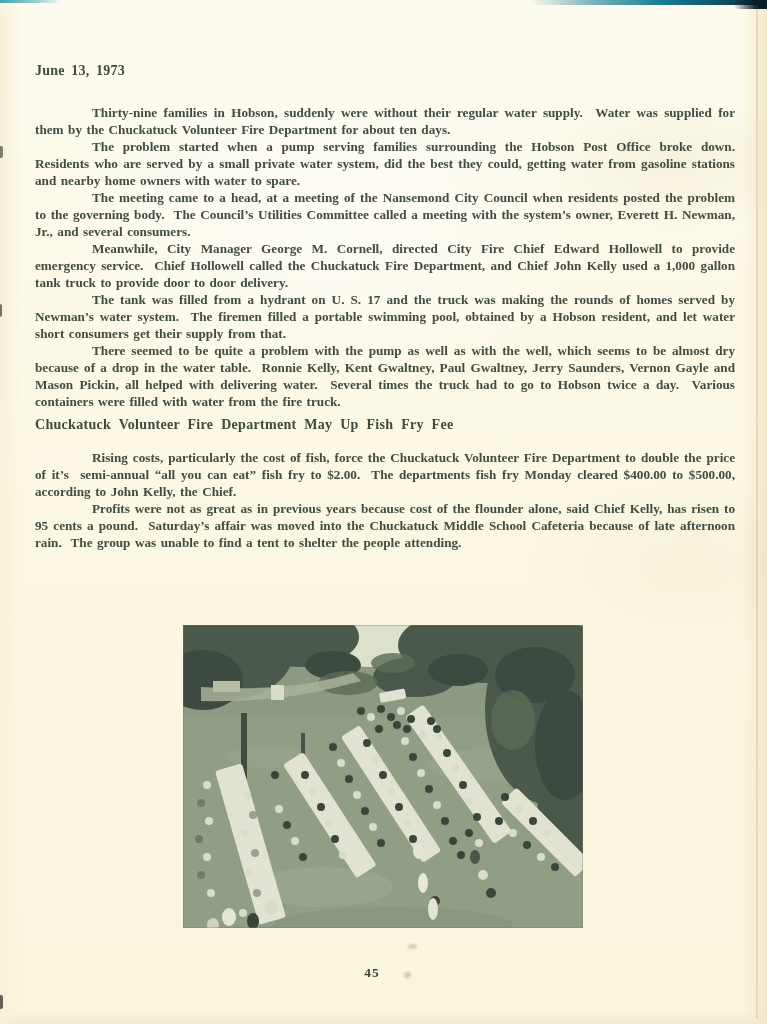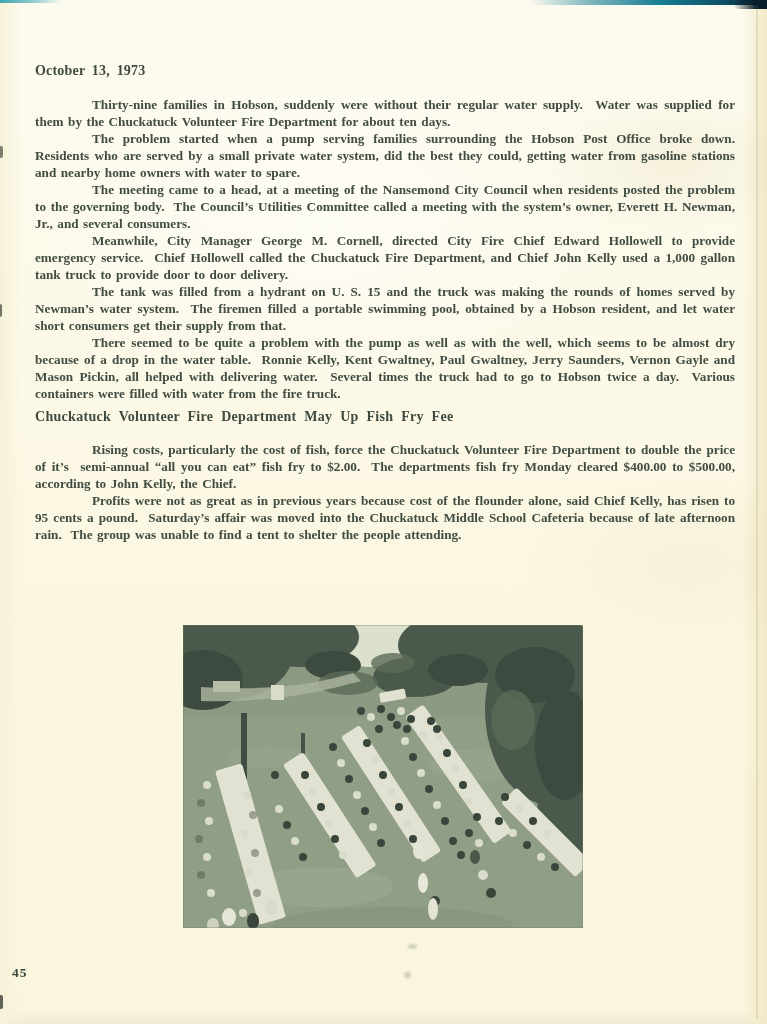--- a/index.html
+++ b/index.html
@@ -34,61 +34,61 @@
   .smudge{position:absolute;background:#6a705f;border-radius:50%;filter:blur(1px);}
   .smudge.s1{left:408px;top:944px;width:9px;height:5px;opacity:.28;}
   .smudge.s2{left:404px;top:972px;width:7px;height:6px;opacity:.30;}
 
   
   .content{position:absolute;left:35px;top:0;width:700px;color:#3f4a40;}
   .date{margin:0;font-size:14px;line-height:18px;font-weight:bold;letter-spacing:.2px;word-spacing:3px;}
   .headline{margin:0;font-size:14px;line-height:18px;font-weight:bold;letter-spacing:.3px;word-spacing:4px;}
   .date.first{padding-top:62px;}
   .headline.h1{margin-top:16px;}
-  .body-block{margin-top:16px;}
+  .body-block{margin-top:24px;}
   p.bp{margin:0;font-size:13.2px;line-height:17px;font-weight:bold;
        text-align:justify;text-indent:57px;white-space:pre-wrap;word-spacing:1.2px;
        color:#414c42;}
   .headline.h2{margin-top:6px;}
   .date.second{margin-top:10px;}
   .body-block.b2{margin-top:15px;}
 
   
   .photo{position:absolute;left:183px;top:625px;width:400px;height:303px;margin:0;
          filter:blur(.4px);overflow:hidden;}
   .photo svg{display:block;}
 
-  .page-number{position:absolute;left:0;top:965px;width:744px;
-    font-size:13.5px;font-weight:bold;color:#39453b;letter-spacing:1px;margin-left:12px;}
+  .page-number{position:absolute;left:0;top:965px;width:744px;text-align:center;
+    font-size:13.5px;font-weight:bold;color:#39453b;letter-spacing:1px;}
 </style>
 </head>
 <body>
 
 <div class="page">
 
   <div class="strip-top-left"></div>
   <div class="strip-top-right"></div>
   <div class="corner-top-right"></div>
   <div class="right-line"></div>
   <div class="mark m1"></div>
   <div class="mark m2"></div>
   <div class="mark m3"></div>
   <div class="smudge s1"></div>
   <div class="smudge s2"></div>
 
   <div class="content">
 
     <article>
-      <div class="date first">October 13, 1973</div>
+      <div class="date first">June 13, 1973</div>
       <div class="body-block">
         <p class="bp">Thirty-nine families in Hobson, suddenly were without their regular water supply.  Water was supplied for them by the Chuckatuck Volunteer Fire Department for about ten days.</p>
         <p class="bp">The problem started when a pump serving families surrounding the Hobson Post Office broke down.  Residents who are served by a small private water system, did the best they could, getting water from gasoline stations and nearby home owners with water to spare.</p>
         <p class="bp">The meeting came to a head, at a meeting of the Nansemond City Council when residents posted the problem to the governing body.  The Council’s Utilities Committee called a meeting with the system’s owner, Everett H. Newman, Jr., and several consumers.</p>
         <p class="bp">Meanwhile, City Manager George M. Cornell, directed City Fire Chief Edward Hollowell to provide emergency service.  Chief Hollowell called the Chuckatuck Fire Department, and Chief John Kelly used a 1,000 gallon tank truck to provide door to door delivery.</p>
-        <p class="bp">The tank was filled from a hydrant on U. S. 15 and the truck was making the rounds of homes served by Newman’s water system.  The firemen filled a portable swimming pool, obtained by a Hobson resident, and let water short consumers get their supply from that.</p>
+        <p class="bp">The tank was filled from a hydrant on U. S. 17 and the truck was making the rounds of homes served by Newman’s water system.  The firemen filled a portable swimming pool, obtained by a Hobson resident, and let water short consumers get their supply from that.</p>
         <p class="bp">There seemed to be quite a problem with the pump as well as with the well, which seems to be almost dry because of a drop in the water table.  Ronnie Kelly, Kent Gwaltney, Paul Gwaltney, Jerry Saunders, Vernon Gayle and Mason Pickin, all helped with delivering water.  Several times the truck had to go to Hobson twice a day.  Various containers were filled with water from the fire truck.</p>
       </div>
     </article>
 
     <article>
       <h2 class="headline h2">Chuckatuck Volunteer Fire Department May Up Fish Fry Fee</h2>
       <div class="body-block b2">
         <p class="bp">Rising costs, particularly the cost of fish, force the Chuckatuck Volunteer Fire Department to double the price of it’s  semi-annual “all you can eat” fish fry to $2.00.  The departments fish fry Monday cleared $400.00 to $500.00, according to John Kelly, the Chief.</p>
         <p class="bp">Profits were not as great as in previous years because cost of the flounder alone, said Chief Kelly, has risen to 95 cents a pound.  Saturday’s affair was moved into the Chuckatuck Middle School Cafeteria because of late afternoon rain.  The group was unable to find a tent to shelter the people attending.</p>
       </div>

